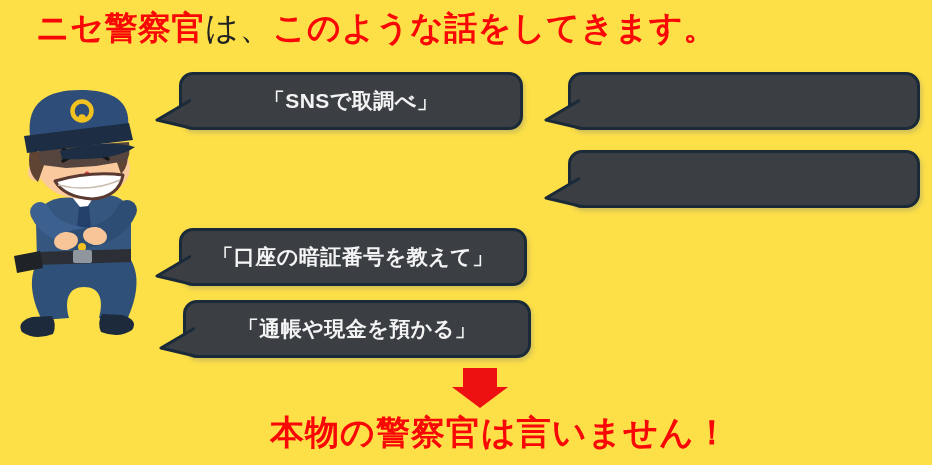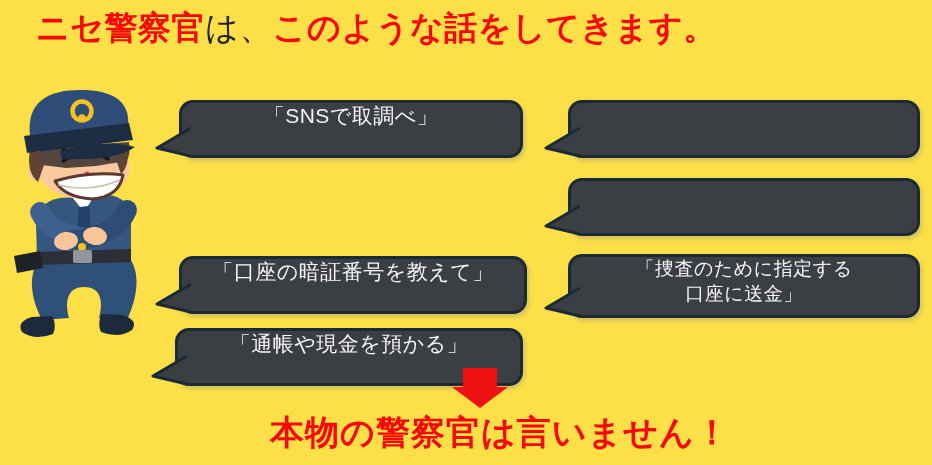--- a/index.html
+++ b/index.html
@@ -31,41 +31,40 @@
   .officer-svg{
     position:absolute;left:0;top:0;width:932px;height:465px;
     pointer-events:none;
   }
   .bubble{
     position:absolute;
     background:var(--bubble-background);
     border:3px solid var(--bubble-border);
     border-radius:14px;
     color:var(--bubble-text);
-    font-weight:normal;
+    font-weight:bold;
     font-size:21px;
     line-height:1.25;
     letter-spacing:0.5px;
     display:flex;flex-direction:column;
-    justify-content:flex-start;align-items:center;
+    justify-content:center;align-items:center;
     text-align:center;
     box-shadow:2px 3px 4px rgba(110,120,130,0.30);
-    margin-top:28px;
   }
   .bubble .line{display:block;}
   .bubble .line:empty{display:none;}
   .bubble .tail{
     position:absolute;
     left:-27px;bottom:-3px;
     width:36px;height:33px;
   }
   #b-l1{left:179px;top:72px;width:344px;height:58px;}
   #b-l2{left:179px;top:150px;width:344px;height:58px;}
   #b-l3{left:179px;top:228px;width:348px;height:58px;}
-  #b-l4{left:175px;top:300px;width:348px;height:58px;}
+  #b-l4{left:183px;top:300px;width:348px;height:58px;}
   #b-r1{left:568px;top:72px;width:352px;height:58px;}
   #b-r2{left:568px;top:150px;width:352px;height:58px;}
   #b-r3{left:568px;top:226px;width:352px;height:64px;font-size:19px;line-height:1.3;}
   .down-arrow{
     position:absolute;left:452px;top:368px;
     width:56px;height:40px;
   }
   .conclusion{
     position:absolute;left:0;top:410px;width:100%;
     text-align:center;text-indent:28px;
@@ -158,27 +157,20 @@
         <path d="M36 3 L2 23 L36 31" fill="#3b3f44" stroke="#1b2a38" stroke-width="3" stroke-linejoin="round"></path>
       </svg>
 
   </div>
   <div class="bubble" id="b-r2">
     <svg class="tail" viewBox="0 0 36 33">
         <path d="M36 3 L2 23 L36 31" fill="#3b3f44" stroke="#1b2a38" stroke-width="3" stroke-linejoin="round"></path>
       </svg>
 
   </div>
-  <div class="bubble" id="b-r3">
-    <svg class="tail" viewBox="0 0 36 33">
-        <path d="M36 3 L2 23 L36 31" fill="#3b3f44" stroke="#1b2a38" stroke-width="3" stroke-linejoin="round"></path>
-      </svg>
-    <span class="line">「捜査のために指定する</span>
-    <span class="line">口座に送金」</span>
-  </div>
 
   <svg class="down-arrow" viewBox="0 0 56 40" aria-hidden="true">
     <polygon points="11,0 45,0 45,19 56,19 28,40 0,19 11,19" fill="#ee1111"></polygon>
   </svg>
 
   <div class="conclusion">本物の警察官は言いません！</div>
 
 </div>
 
 </body></html>

